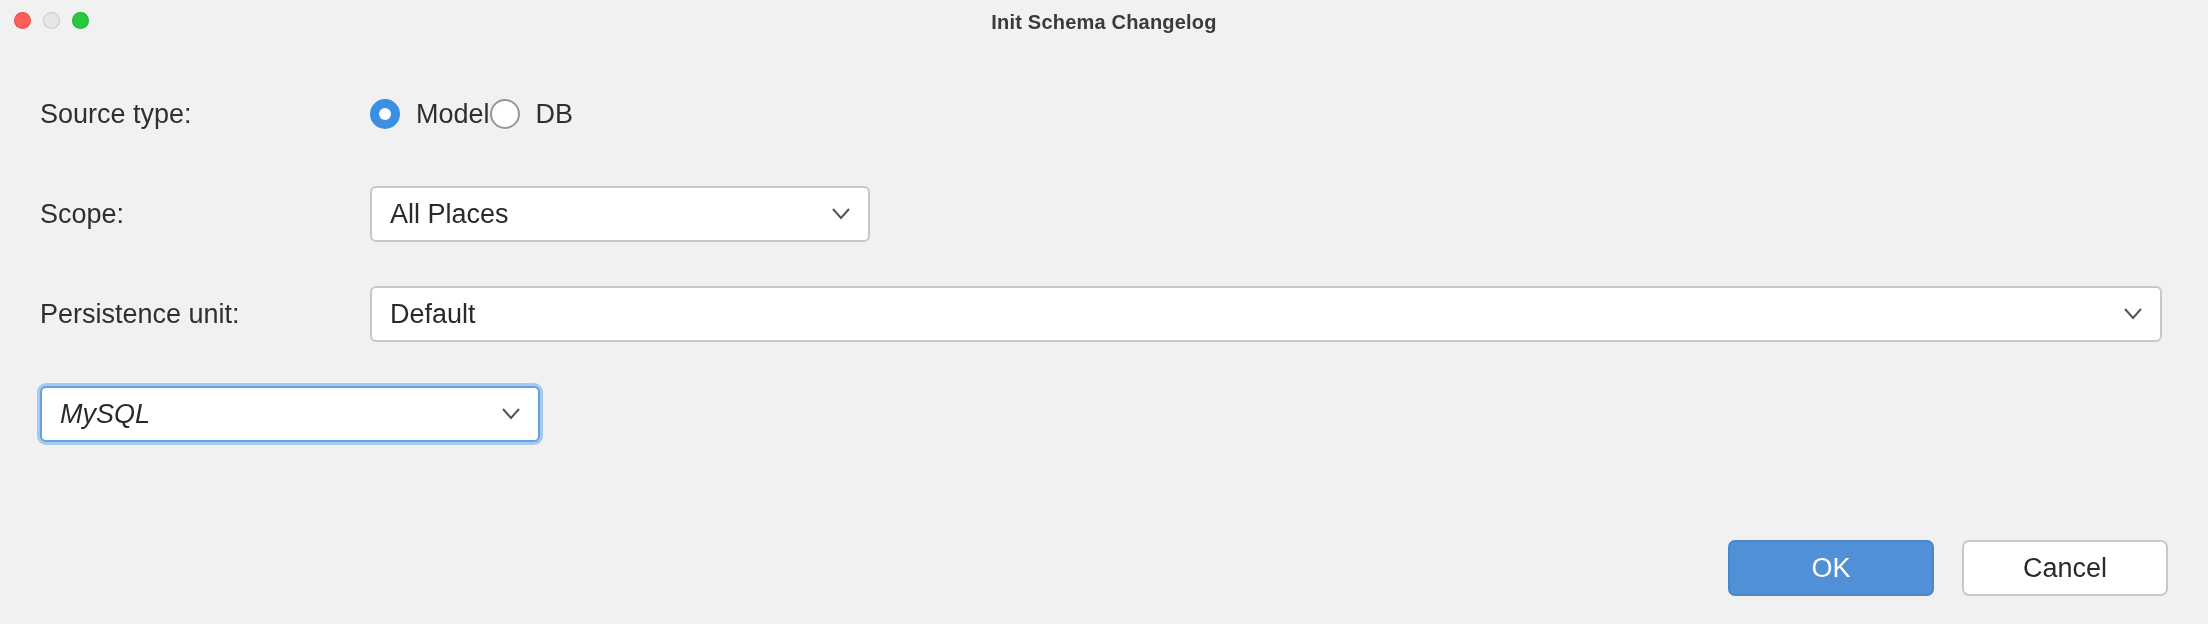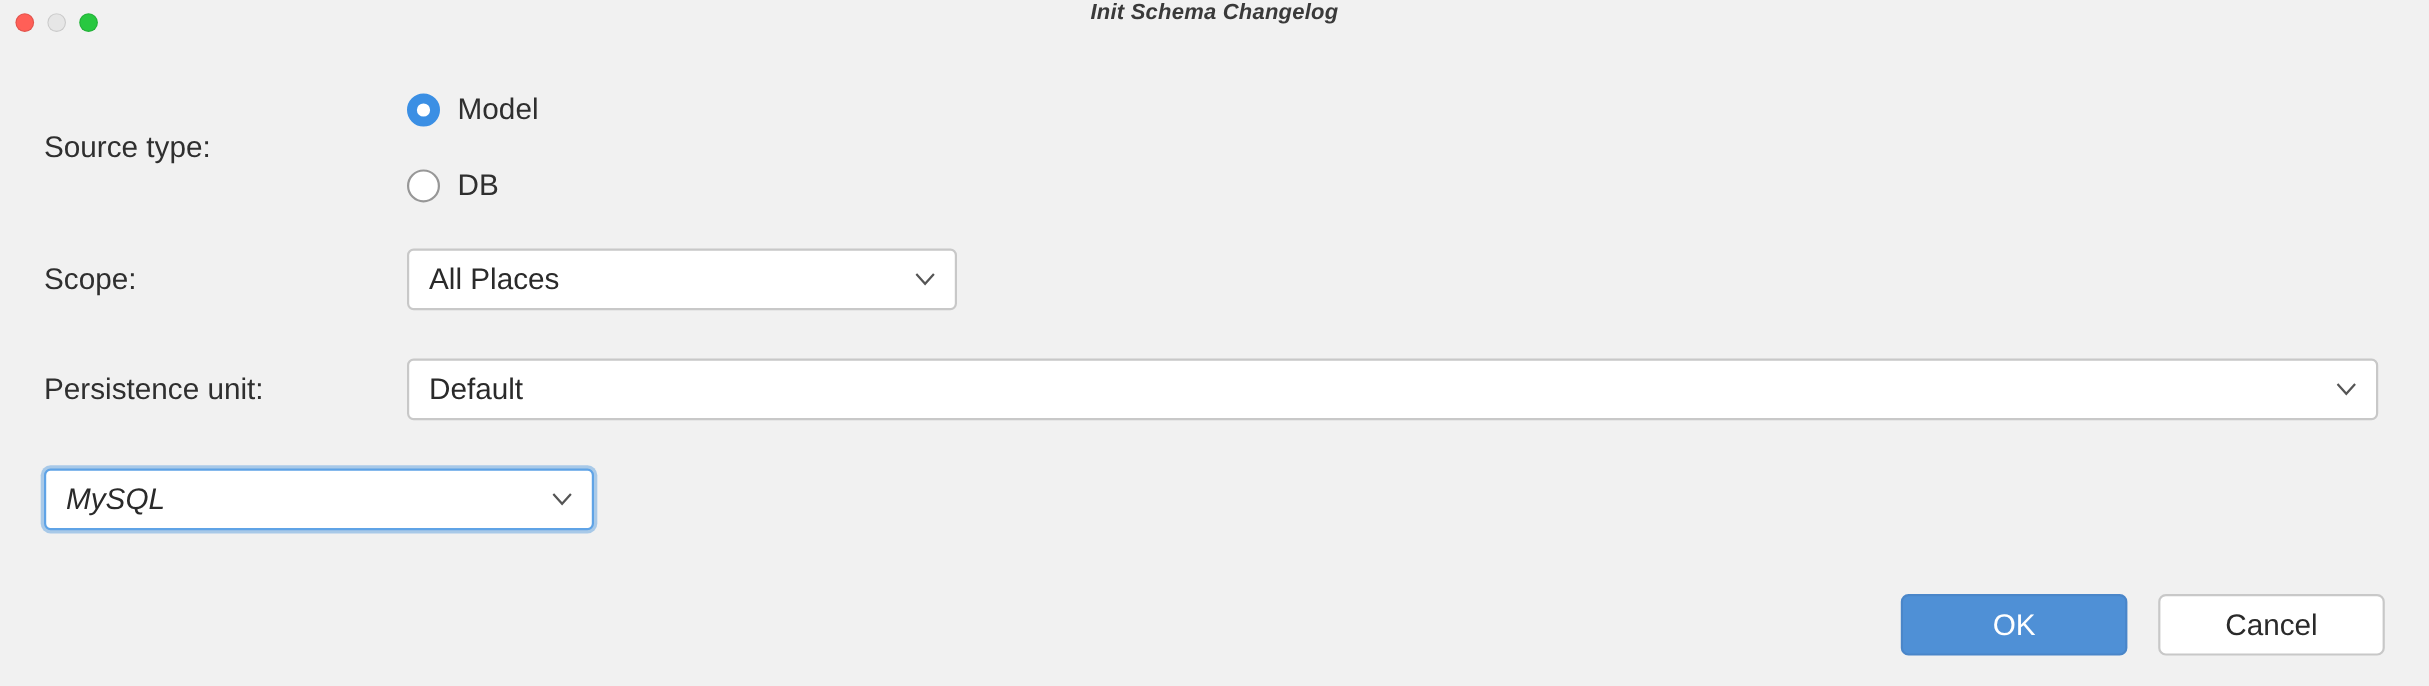--- a/index.html
+++ b/index.html
@@ -11,22 +11,21 @@
       width: 2208px;
       height: 624px;
       overflow: hidden;
     }
 
     
     .titlebar {
       position: relative;
       height: 44px;
       display: flex;
-      align-items: flex-start;
-      font-style: italic;
+      align-items: center;
     }
     .traffic-lights {
       position: absolute;
       left: 14px;
       top: 12px;
       display: flex;
       gap: 12px;
     }
     .tl-dot {
       width: 17px;
@@ -59,23 +58,21 @@
       width: 330px;
       min-width: 330px;
       font-size: 27px;
       font-weight: 400;
       color: #2f2f2f;
     }
 
     
     .radio-group {
       display: flex;
-      align-items: flex-start;
-      gap: 38px;
-      flex-direction: column;
+      align-items: flex-end;
     }
     .radio {
       display: flex;
       align-items: center;
       gap: 16px;
       cursor: pointer;
     }
     .radio-dot {
       width: 30px;
       height: 30px;

